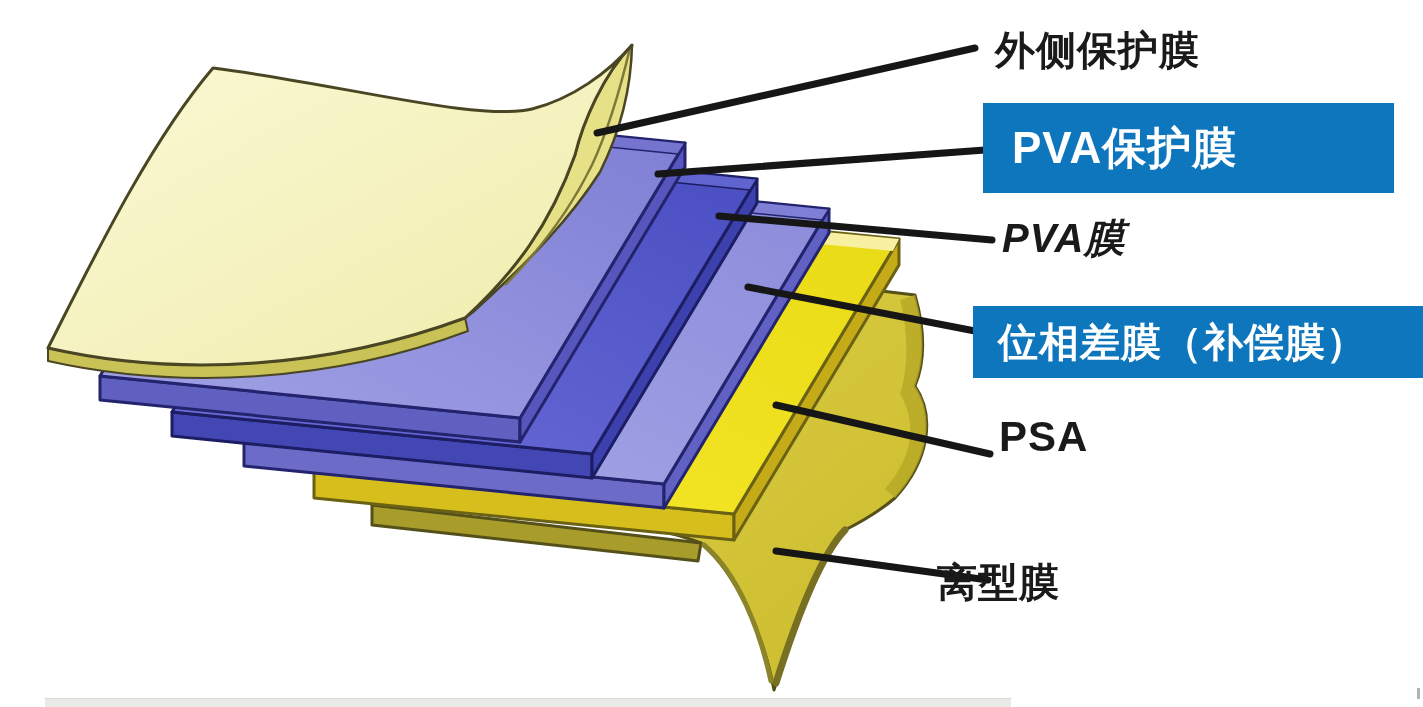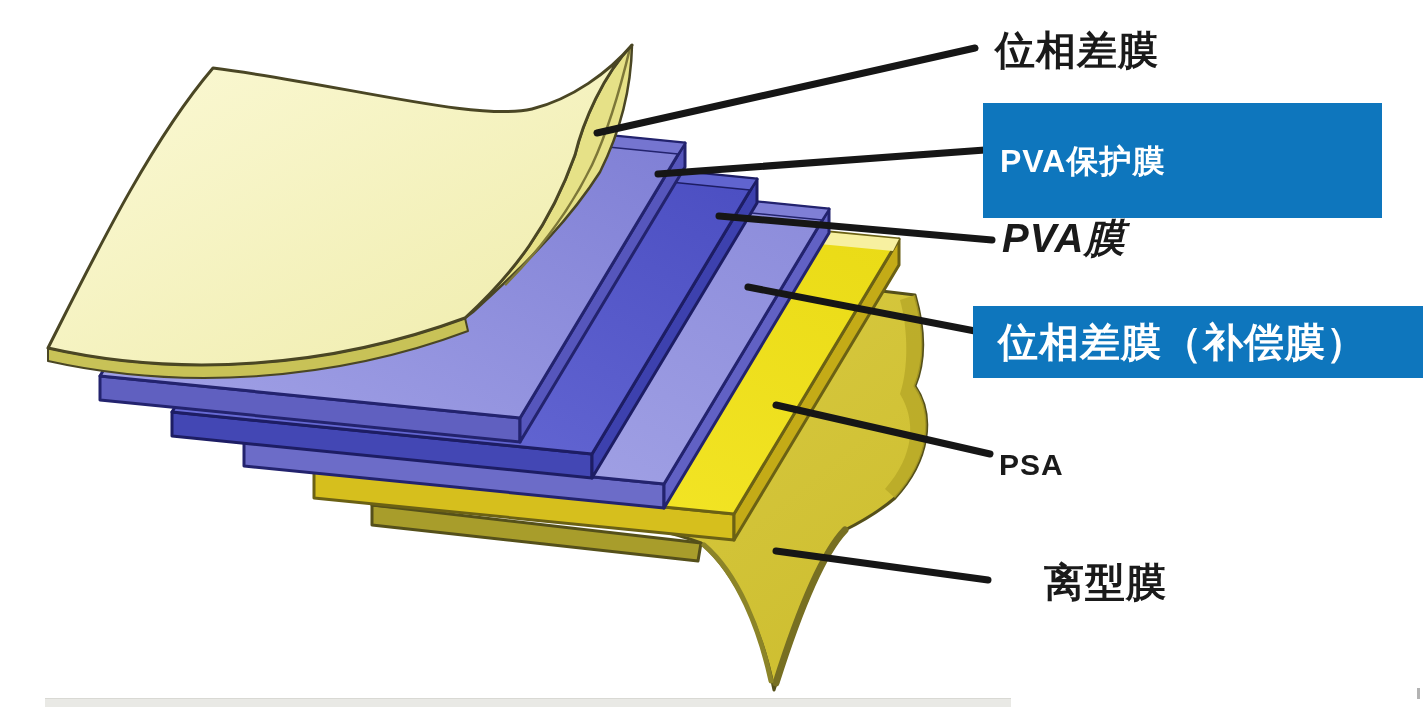--- a/index.html
+++ b/index.html
@@ -19,25 +19,25 @@
     line-height:1;
   }
   .plain{font-size:40px;letter-spacing:1px;}
   .box{
     background:var(--accent,#0e76bd);
     color:#ffffff;
     display:flex;align-items:center;
     letter-spacing:1px;
   }
   .l-outer{left:995px;top:30px;}
-  .l-pva-prot{left:983px;top:103px;width:382px;height:115px;padding-left:17px;font-size:32px;}
+  .l-pva-prot{left:983px;top:103px;width:382px;height:90px;padding-left:29px;font-size:44px;}
   .l-pva{left:1002px;top:218px;font-style:italic;}
   .l-retard{left:973px;top:306px;width:450px;height:72px;padding-left:25px;font-size:40px;}
-  .l-psa{left:999px;top:450px;font-size:30px;}
-  .l-release{left:1044px;top:562px;}
+  .l-psa{left:999px;top:416px;font-size:42px;}
+  .l-release{left:937px;top:562px;}
   .bottom-bar{
     position:absolute;left:45px;top:698px;width:966px;height:9px;
     background:#e9e9e5;border-top:1px solid #d9d9d4;
   }
   .edge-artifact{
     position:absolute;left:1417px;top:688px;width:3px;height:11px;
     background:#9a9a9a;opacity:.75;
   }
 </style>
 </head>
@@ -138,21 +138,21 @@
     <g stroke="#161616" stroke-width="7" stroke-linecap="round">
       <path d="M 597,133 L 975,48"></path>
       <path d="M 658,174 L 985,150"></path>
       <path d="M 719,216 L 992,240"></path>
       <path d="M 748,287 L 975,331"></path>
       <path d="M 776,405 L 990,454"></path>
       <path d="M 776,551 L 988,580"></path>
     </g>
   </svg>
 
-  <div class="label plain l-outer">位相差膜</div>
+  <div class="label plain l-outer">外侧保护膜</div>
 
   <div class="label box l-pva-prot">PVA保护膜</div>
 
   <div class="label plain l-pva">PVA膜</div>
 
   <div class="label box l-retard">位相差膜（补偿膜）</div>
 
   <div class="label plain l-psa">PSA</div>
 
   <div class="label plain l-release">离型膜</div>

